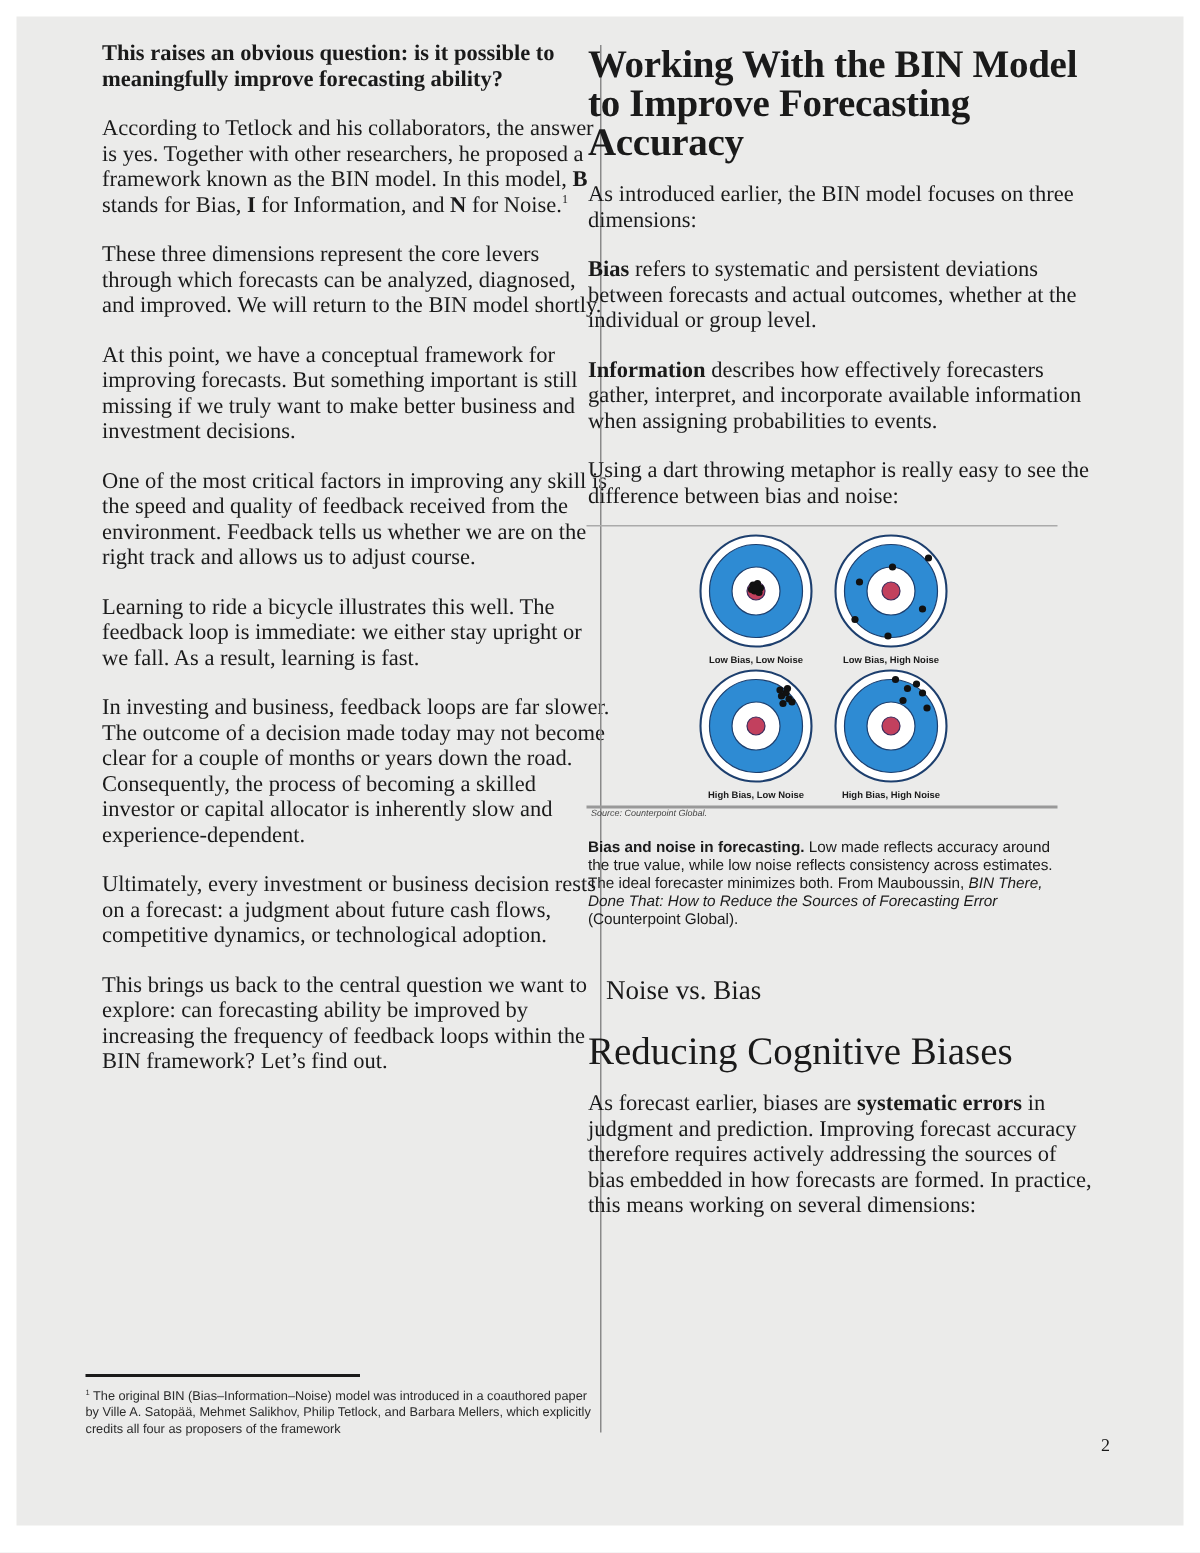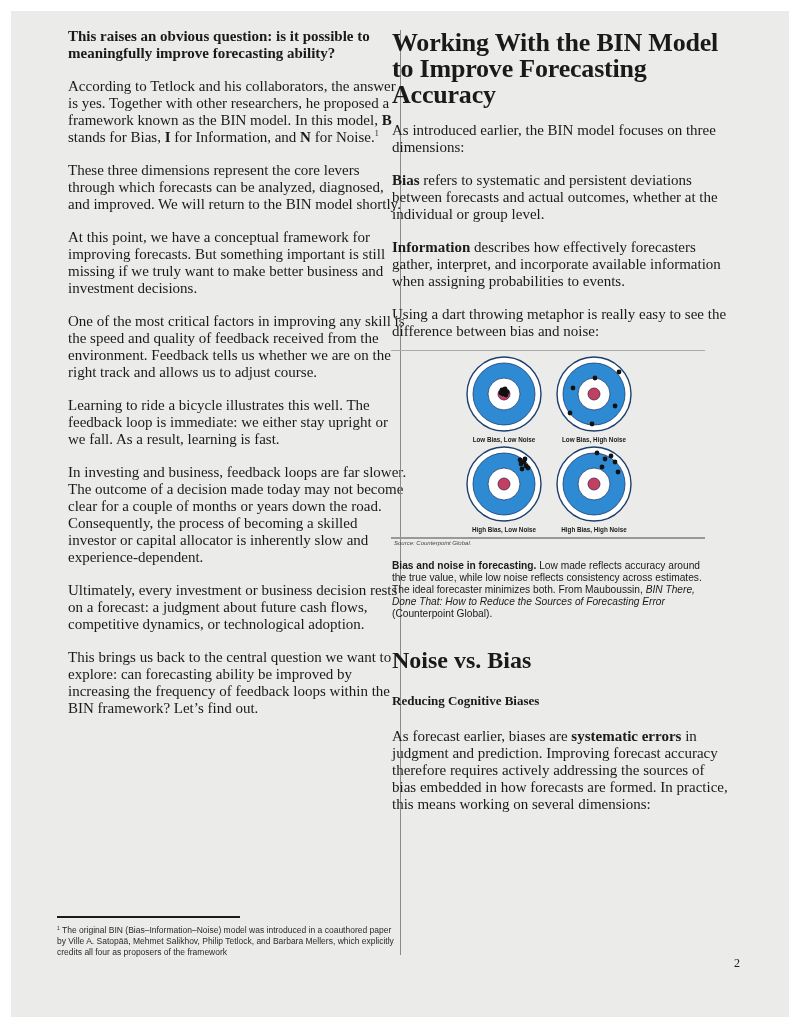--- a/index.html
+++ b/index.html
@@ -7,22 +7,22 @@
   .paper { position: absolute; left: 11px; top: 11px; width: 778px; height: 1006px; background: #ebebea; }
   .serif { font-family: "Liberation Serif", "DejaVu Serif", serif; color: #1a1a1a; }
   .sans { font-family: "Liberation Sans", "DejaVu Sans", sans-serif; color: #1a1a1a; }
   .col-left { position: absolute; left: 68px; top: 28px; width: 340px; }
   .col-right { position: absolute; left: 392px; top: 28px; width: 340px; }
   .divider { position: absolute; left: 400px; top: 30px; width: 1px; height: 925px; background: #8a8a8a; }
   p { margin: 0; }
   .para { font-size: 15px; line-height: 17px; margin-bottom: 16px; }
   .lead { font-weight: bold; }
   .h1 { font-size: 26px; line-height: 26px; font-weight: bold; margin: 2px 0 14px 0; letter-spacing: -0.2px; }
-  .h1b { font-size: 24px; line-height: 28px; font-weight: bold; margin: 0 0 16px 0; }
-  .h2 { font-size: 13px; line-height: 22px; font-weight: bold; margin: 16px 0 16px 0; }
+  .h1b { font-size: 18px; line-height: 28px; font-weight: normal; margin: 0 0 16px 12px; }
+  .h2 { font-size: 26px; line-height: 22px; font-weight: normal; margin: 16px 0 16px 0; }
   sup { font-size: 8px; line-height: 0; vertical-align: 6px; }
   .figure { position: relative; margin: -6px -4px 0 -4px; width: 320px; height: 198px; }
   .fig-rule { position: absolute; left: 3px; width: 314px; height: 1px; background: #aaaaaa; }
   .fig-source { position: absolute; left: 6px; top: 190px; font-size: 6px; font-style: italic; color: #444; }
   .fig-targets { position: absolute; left: 0; top: 0; }
   .target-label { font-size: 6.3px; font-weight: bold; fill: #1a1a1a; }
   .caption { font-size: 10.2px; line-height: 12px; margin: 12px 0 26px 0; width: 322px; }
   .footnote-rule { position: absolute; left: 57px; top: 916px; width: 183px; height: 1.5px; background: #1a1a1a; }
   .footnote { position: absolute; left: 57px; top: 925px; width: 340px; font-size: 8.5px; line-height: 11px; color: #2a2a2a; }
   .footnote sup { font-size: 5px; vertical-align: 3px; }

